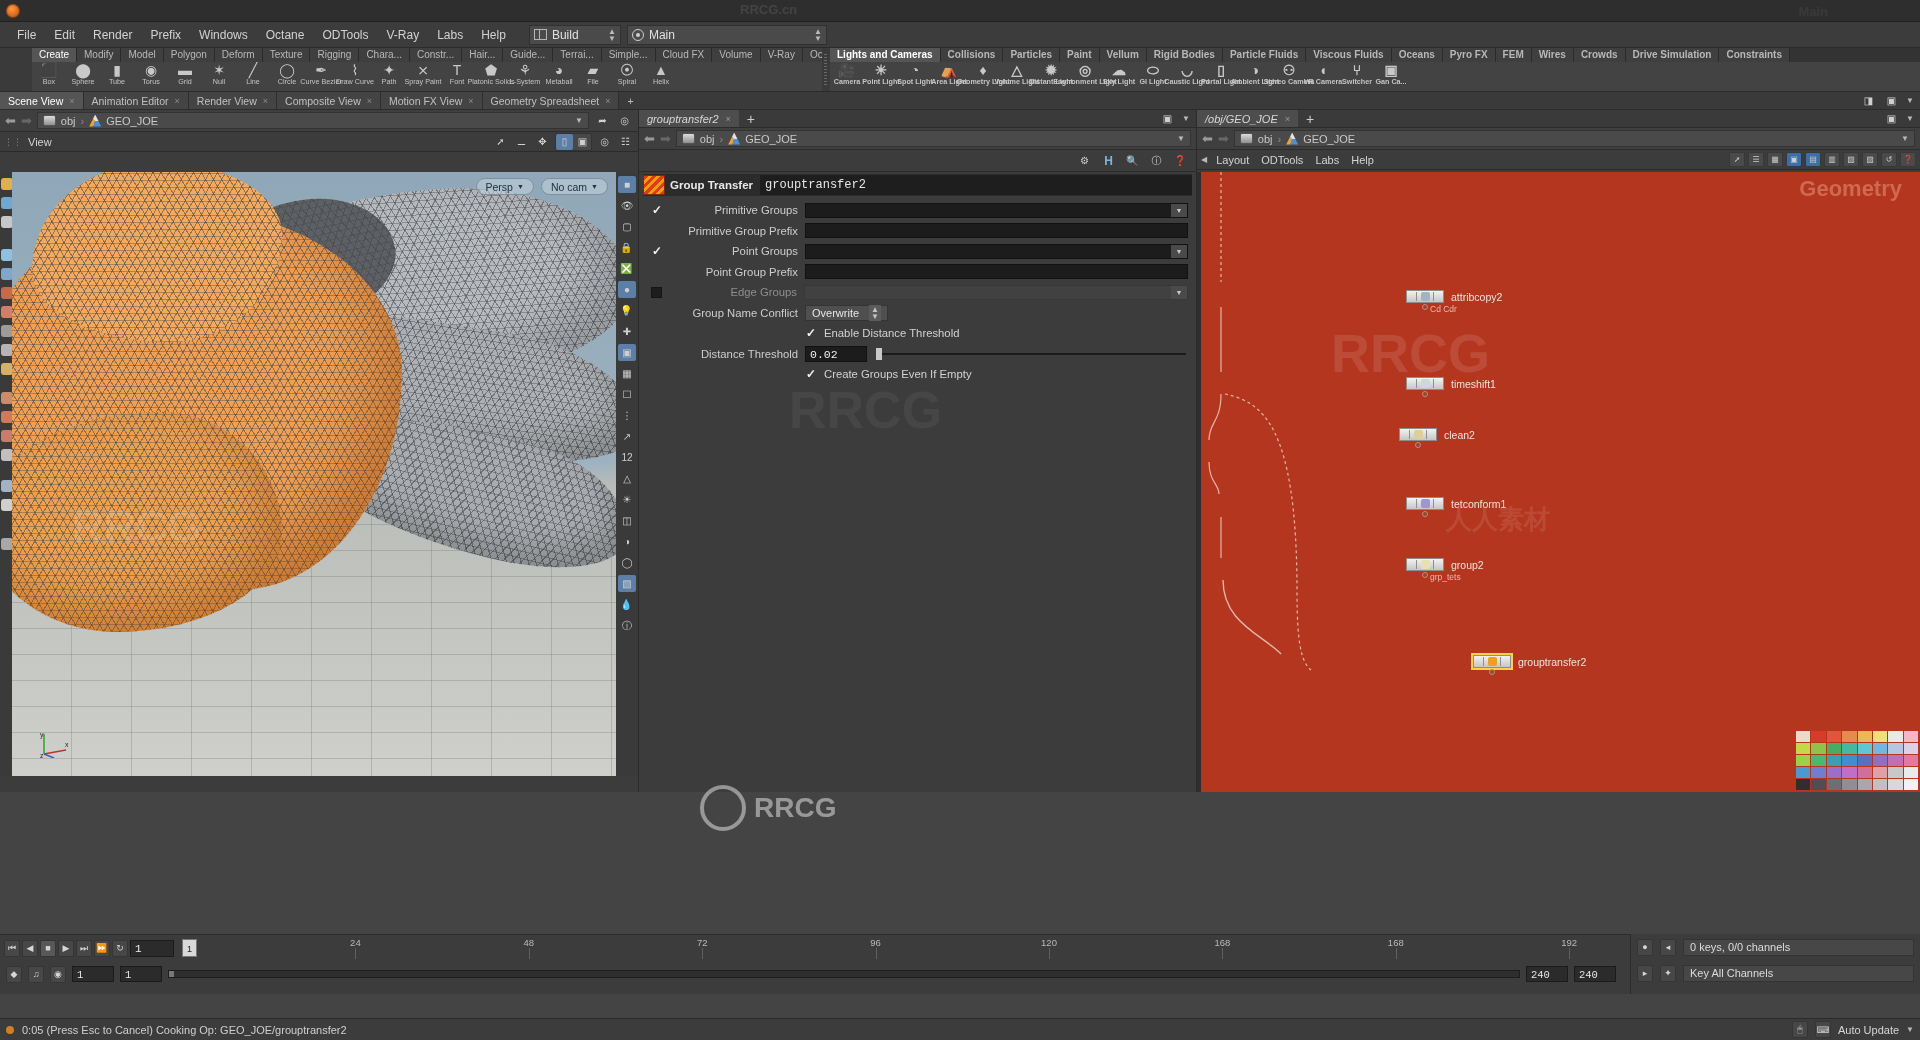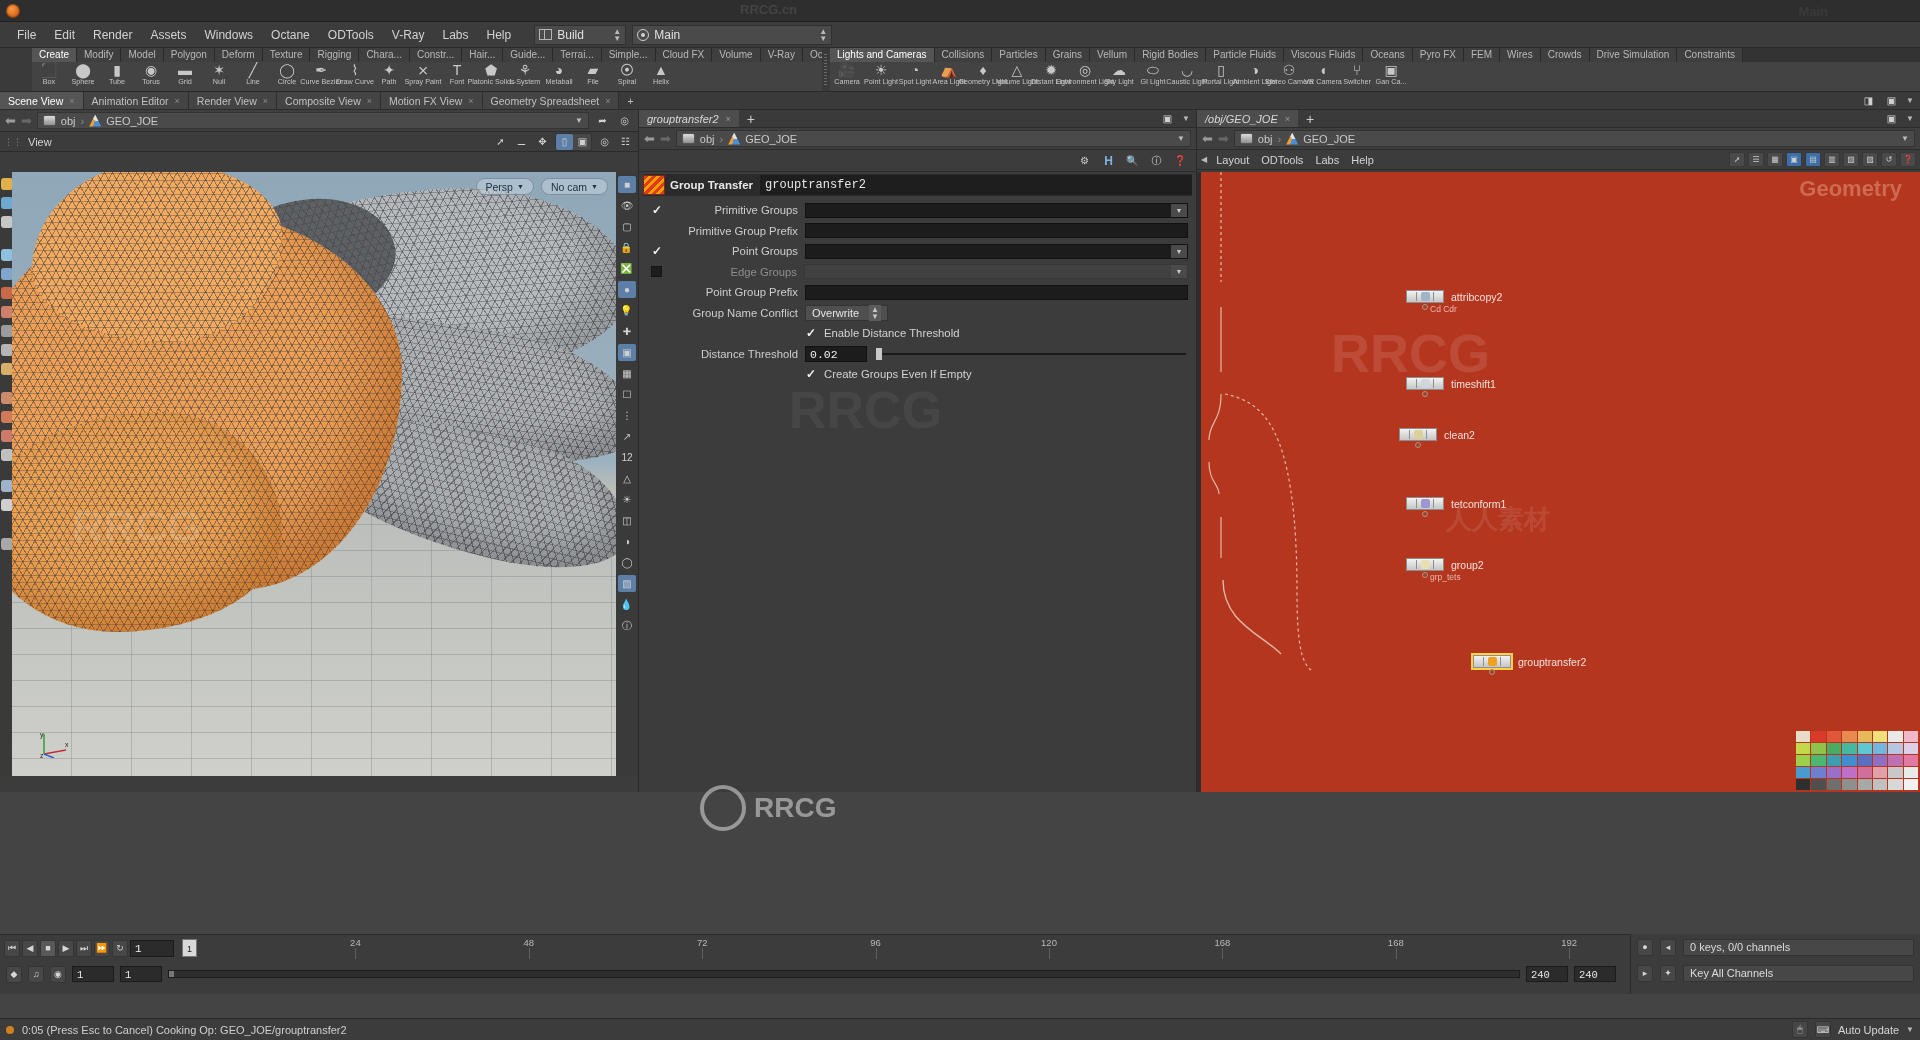--- a/index.html
+++ b/index.html
@@ -224,21 +224,21 @@
   <div class="titlebar">
     <div class="title-logo"></div>
     <div class="watermark" style="left:740px;top:2px;font-size:13px;">RRCG.cn</div>
   </div>
 
   <div class="menubar">
     <div id="menuitems" style="display:flex;">
         <div class="menuitem">File</div>
         <div class="menuitem">Edit</div>
         <div class="menuitem">Render</div>
-        <div class="menuitem">Assets</div>
+        <div class="menuitem">Prefix</div>
         <div class="menuitem">Windows</div>
         <div class="menuitem">Octane</div>
         <div class="menuitem">ODTools</div>
         <div class="menuitem">V-Ray</div>
         <div class="menuitem">Labs</div>
         <div class="menuitem">Help</div>
       </div>
     <div class="desk-sel">
       <span class="win-icon"></span>
       <span>Build</span>
@@ -346,26 +346,26 @@
             <div class="glyph">⦿</div>
             <div class="lbl">Spiral</div>
           </div>
           <div class="tool">
             <div class="glyph">▲</div>
             <div class="lbl">Helix</div>
           </div>
         </div>
     </div>
     <div class="divider-grip"></div>
-    <div class="shelfset" style="flex:1;">
+    <div class="shelfset" style="flex:1;font-weight:bold;">
       <div class="shelf-tabs" id="shelfTabsR">
           <div class="shelf-tab active">Lights and Cameras</div>
           <div class="shelf-tab">Collisions</div>
           <div class="shelf-tab">Particles</div>
-          <div class="shelf-tab">Grains</div>
+          <div class="shelf-tab">Paint</div>
           <div class="shelf-tab">Vellum</div>
           <div class="shelf-tab">Rigid Bodies</div>
           <div class="shelf-tab">Particle Fluids</div>
           <div class="shelf-tab">Viscous Fluids</div>
           <div class="shelf-tab">Oceans</div>
           <div class="shelf-tab">Pyro FX</div>
           <div class="shelf-tab">FEM</div>
           <div class="shelf-tab">Wires</div>
           <div class="shelf-tab">Crowds</div>
           <div class="shelf-tab">Drive Simulation</div>
@@ -664,30 +664,30 @@
             <span class="pr-field"></span>
           </div>
           <div class="parmrow">
             <span class="pr-check">✓</span>
             <span class="pr-label">Point Groups</span>
             <span class="pr-field">
               <span class="menu-arrow">▼</span>
             </span>
           </div>
           <div class="parmrow">
+            <span class="pr-check"></span>
+            <span class="pr-label">Point Group Prefix</span>
+            <span class="pr-field"></span>
+          </div>
+          <div class="parmrow">
             <span class="pr-box"></span>
             <span class="pr-label dim">Edge Groups</span>
             <span class="pr-field dim">
               <span class="menu-arrow">▼</span>
             </span>
-          </div>
-          <div class="parmrow">
-            <span class="pr-check"></span>
-            <span class="pr-label">Point Group Prefix</span>
-            <span class="pr-field"></span>
           </div>
         </div>
 
       <div class="parmrow">
         <span class="pr-check"></span>
         <span class="pr-label">Group Name Conflict</span>
         <span class="pr-combo">
           <span>Overwrite</span>
           <span class="sp">▲<br>▼</span>
         </span>

